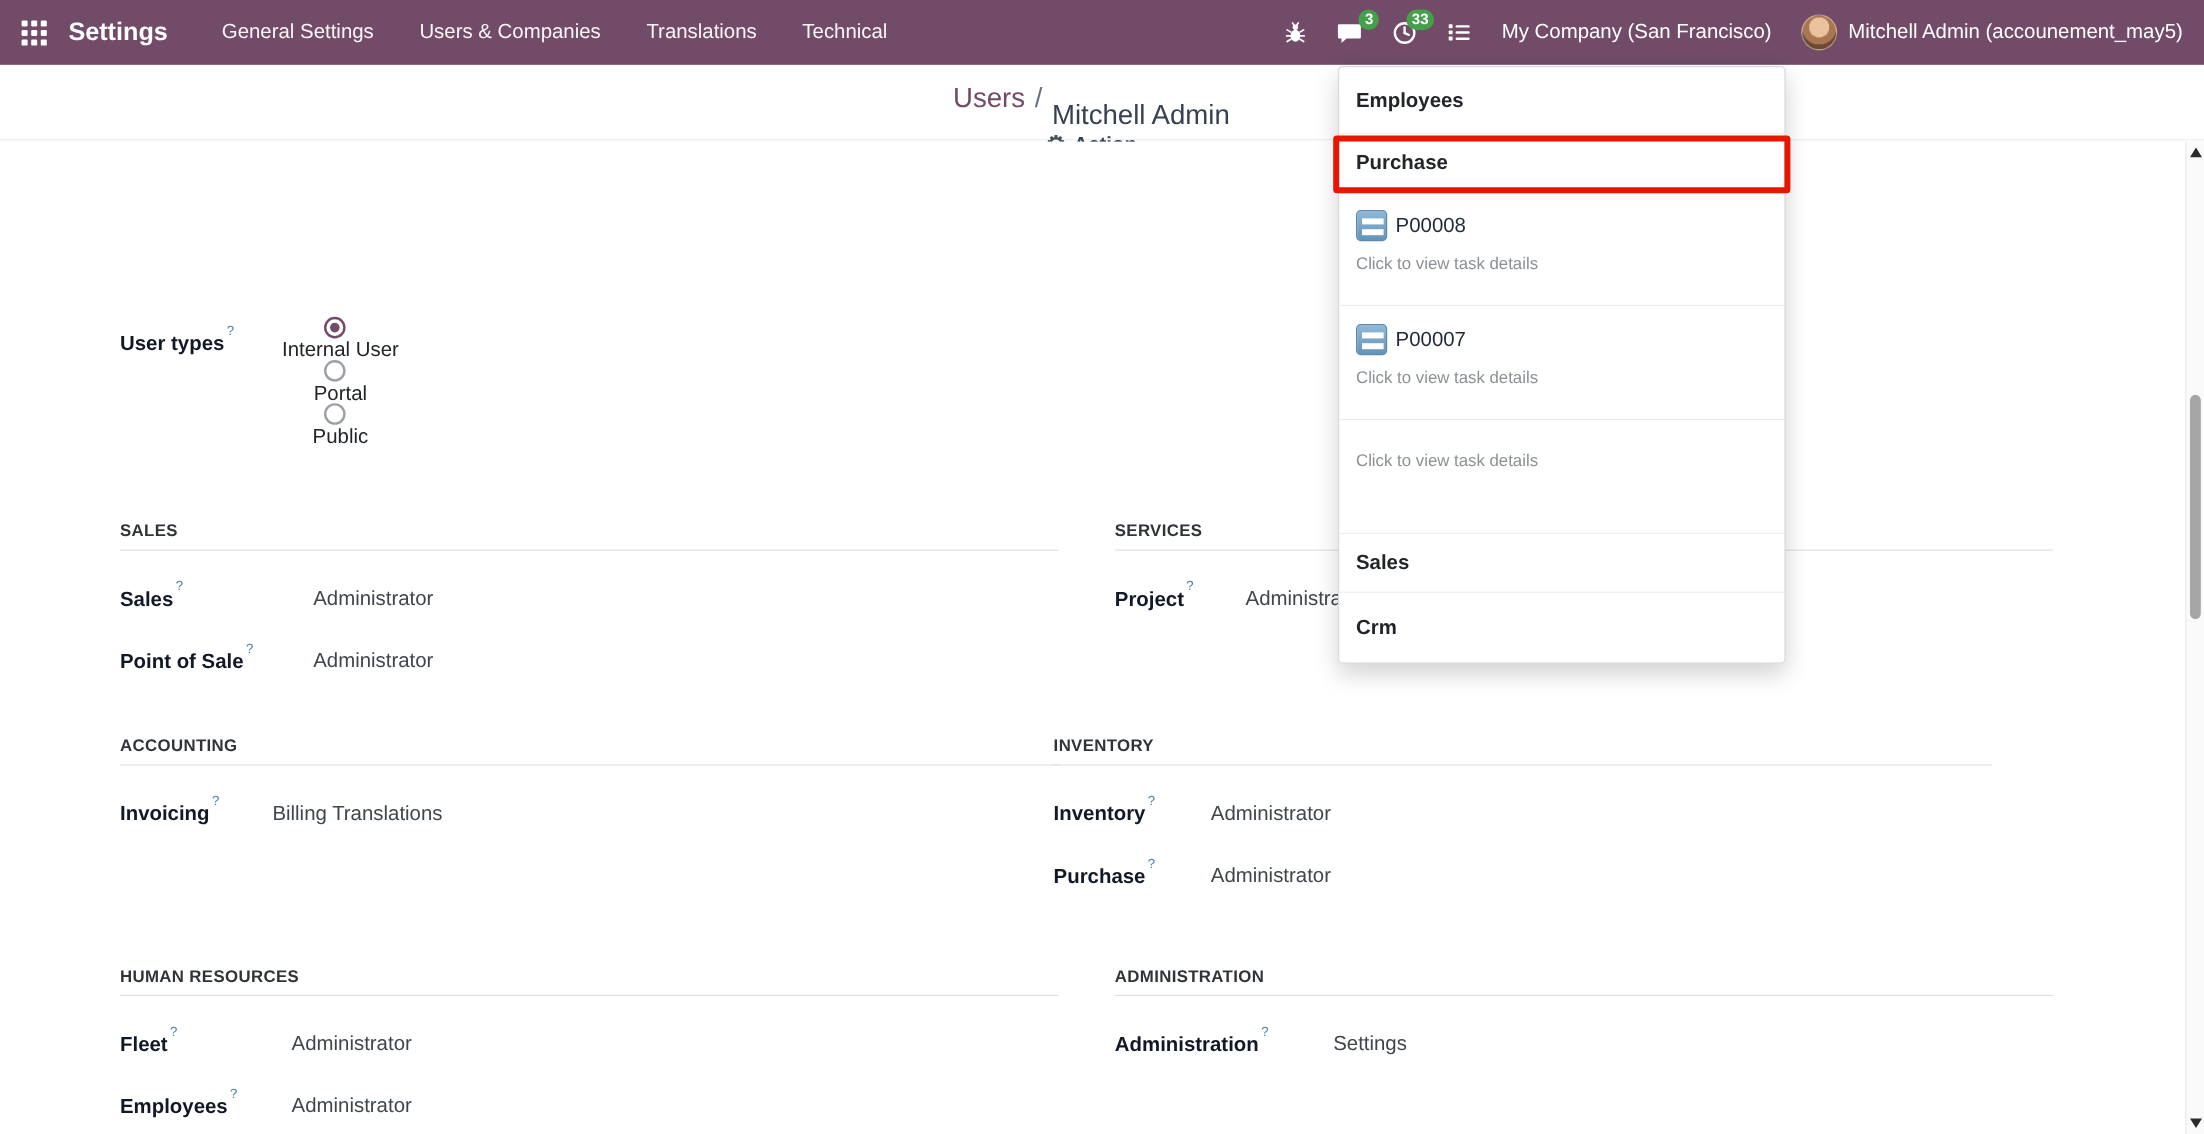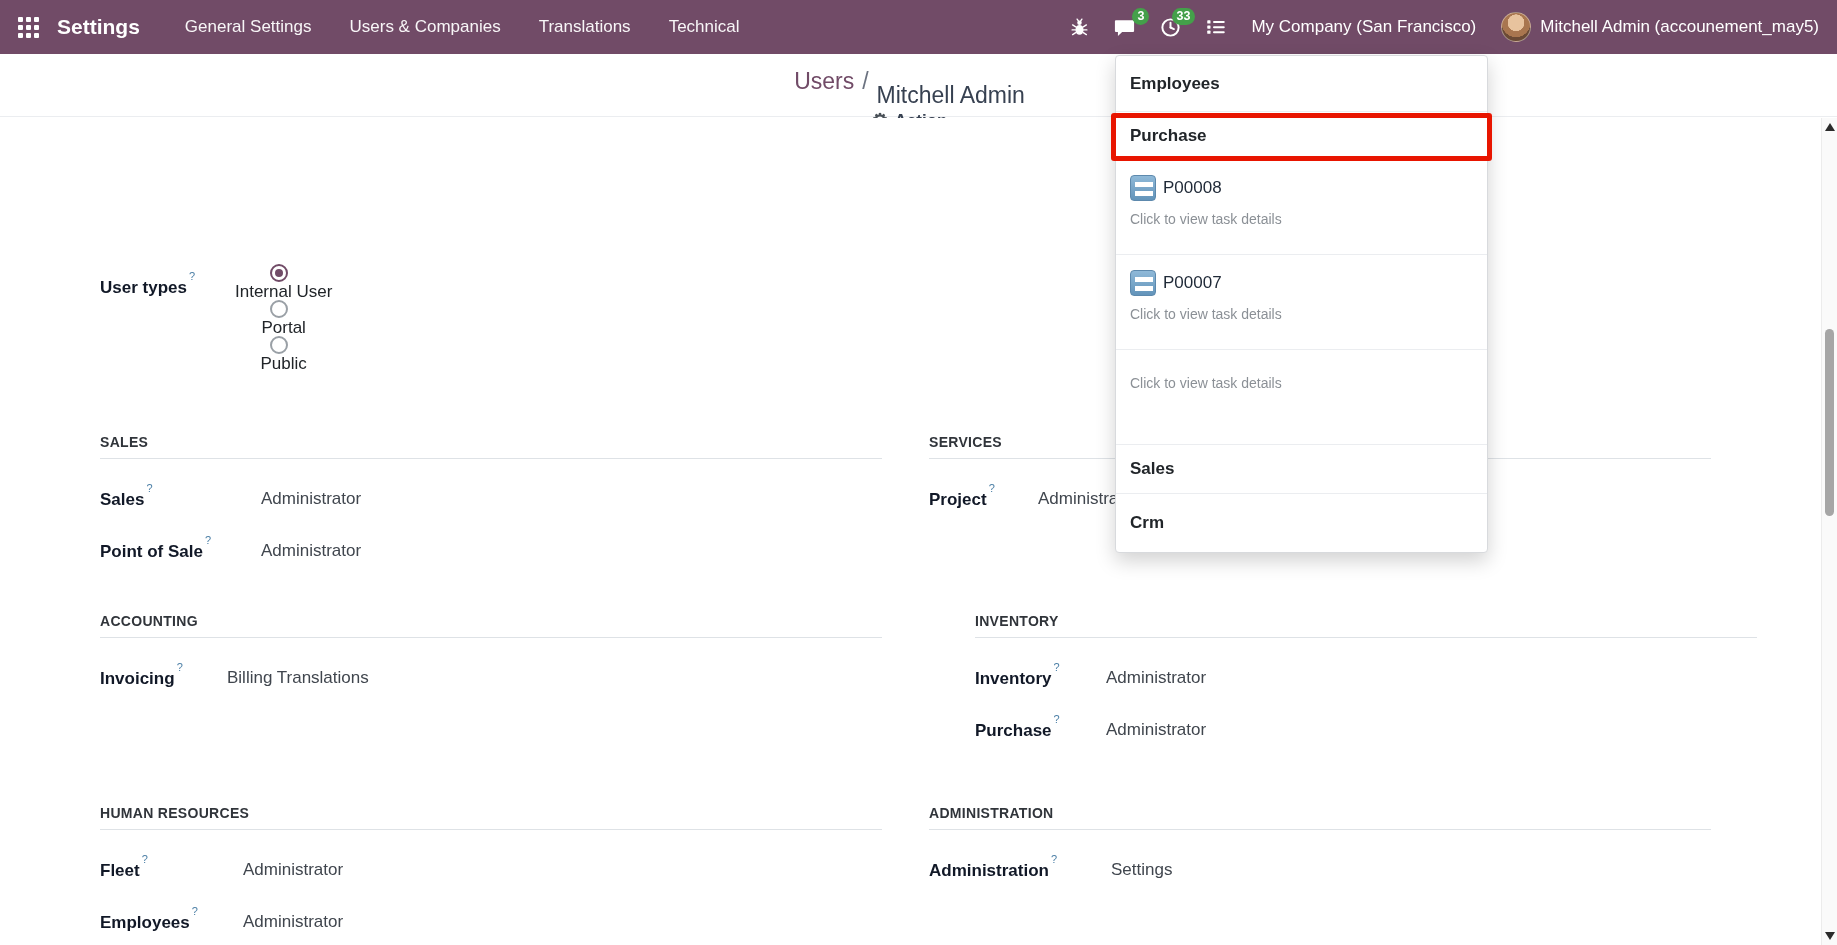--- a/index.html
+++ b/index.html
@@ -67,21 +67,21 @@
   .ut-options .ut-row { height:36px; display:flex; align-items:center; cursor:pointer;flex-direction:column; }
   .radio { width:18px; height:18px; border-radius:50%; border:2px solid #9aa0a6; background:#fff; margin-right:10px; position:relative; flex:none; }
   .radio.selected { border-color:#714B67; }
   .radio.selected::after { content:""; position:absolute; left:3px; top:3px; width:8px; height:8px; border-radius:50%; background:#714B67; }
   .ut-option-label { font-size:17px; color:#212529; }
 
   .section { position:absolute; width:782px; }
   .sec-sales   { left:100px; top:316px; }
   .sec-services{ left:929px; top:316px; }
   .sec-acct    { left:100px; top:495px; }
-  .sec-inv     { left:975px; top:495px; }
+  .sec-inv     { left:878px; top:495px; }
   .sec-hr      { left:100px; top:687px; }
   .sec-admin   { left:929px; top:687px; }
   .section-title { font-size:14px; font-weight:700; color:#30343a; padding-bottom:8px; border-bottom:1px solid #dee2e6; letter-spacing:.3px; }
   .rows { margin-top:14px; }
   .frow { display:flex; align-items:center; height:52px; }
   .flabel { font-weight:700; font-size:17px; color:#111827; flex:none; }
   .fvalue { font-size:17px; color:#40464e; cursor:pointer; white-space:nowrap; }
   .sec-sales  .flabel { width:161px; }
   .sec-services .flabel { width:109px; }
   .sec-acct   .flabel { width:127px; }

